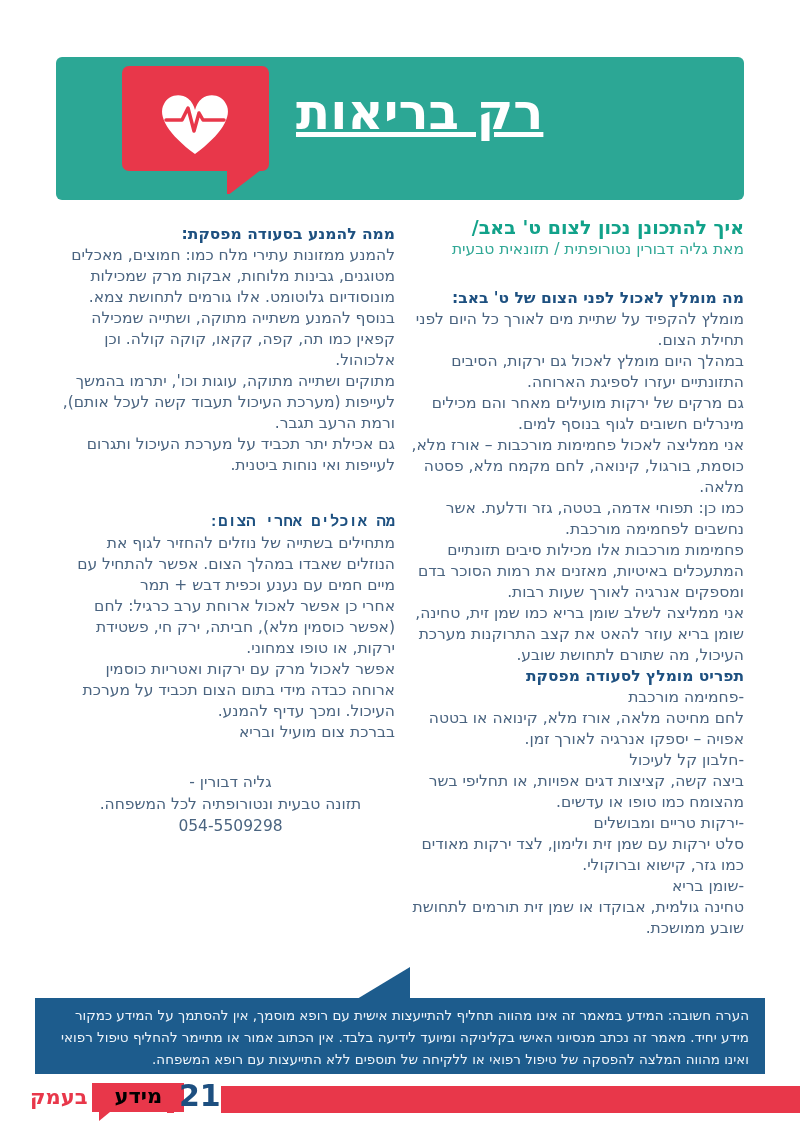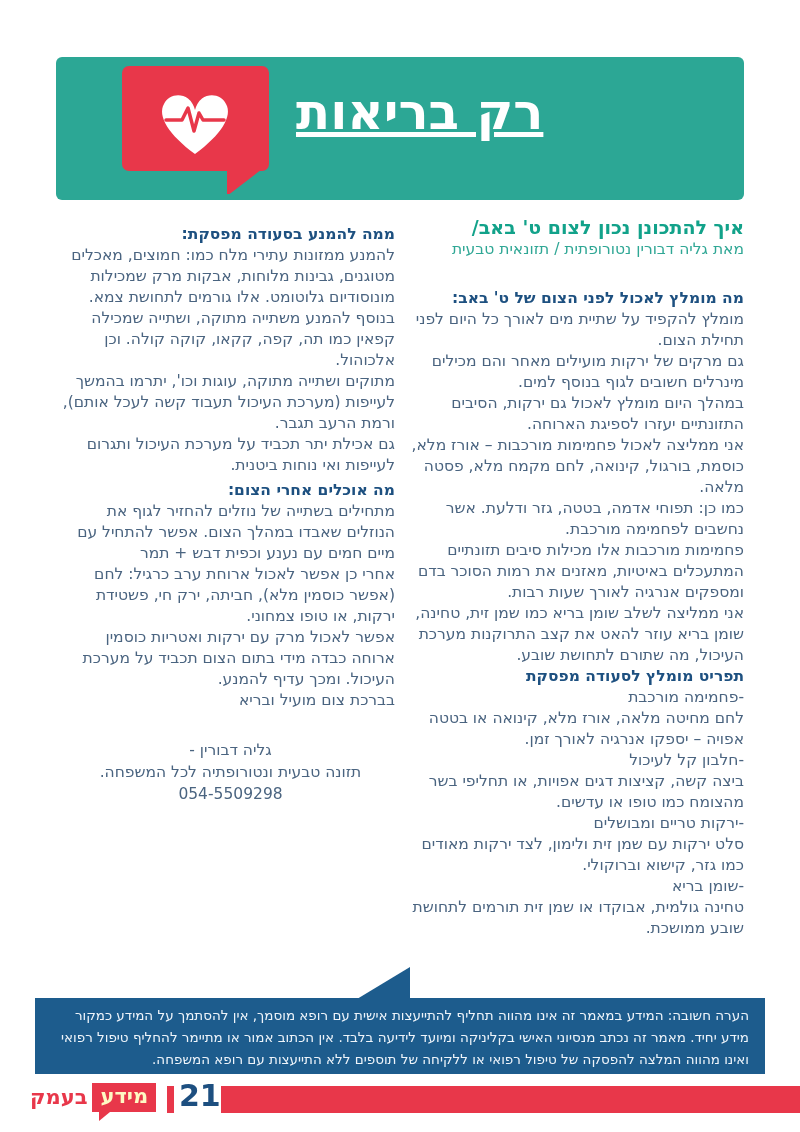--- a/index.html
+++ b/index.html
@@ -15,32 +15,32 @@
     font-weight:bold;color:#ffffff;white-space:nowrap;direction:rtl;text-decoration:underline;}
   
   .content{position:absolute;top:216px;left:56px;right:56px;display:flex;gap:16px;direction:rtl;}
   .col-right{width:333px;flex:none;}
   .col-left{flex:1;padding-top:8px;}
   .art-title{font-size:19px;font-weight:bold;color:#12a28a;line-height:22px;text-align:right;}
   .byline{font-size:15.5px;color:#2fa795;line-height:22px;text-align:right;}
   .h{font-size:15.5px;font-weight:bold;color:#1d5080;line-height:21px;text-align:right;}
   .p{font-size:15.5px;color:#4a6480;line-height:21px;text-align:right;}
   .mt18{margin-top:28px;}
-  .mt20{margin-top:4px;}
+  .mt20{margin-top:36px;font-family:Liberation Mono, monospace;}
   .sig{margin-top:28px;text-align:center;font-size:15.5px;color:#4a6480;line-height:22px;padding-left:10px;}
   
   .note-tail{position:absolute;left:357px;top:967px;width:53px;height:32px;
     background:#1d5c8d;clip-path:polygon(100% 0,100% 100%,0 100%);}
   .note{position:absolute;left:35px;right:35px;top:998px;height:76px;background:#1d5c8d;
     color:#eef4fa;font-size:13.5px;line-height:1.62;text-align:right;
     padding:7px 16px;box-sizing:border-box;}
   
   .footer-logo{position:absolute;left:30px;top:1083px;display:flex;direction:rtl;
     align-items:center;gap:5px;font-weight:bold;font-size:21px;line-height:1;}
-  .logo-box{background:#e8374a;color:#fef9c3;padding:3px 8px 5px;position:relative;}
+  .logo-box{background:#e8374a;color:#000000;padding:3px 22px 5px;position:relative;}
   .logo-box::after{content:"";position:absolute;left:7px;bottom:-9px;width:0;height:0;
     border-top:9px solid #e8374a;border-right:11px solid transparent;}
   .logo-word{color:#e8374a;}
   .footer-stripe{position:absolute;left:167px;top:1086px;width:7px;height:27px;background:#e8374a;}
   .footer-num{position:absolute;left:179px;top:1081px;font-size:30px;font-weight:bold;
     color:#1d4f80;line-height:1;direction:ltr;}
   .footer-bar{position:absolute;left:221px;left:221px;right:0;top:1086px;height:27px;background:#e8374a;}
 </style>
 </head>
 <body>
@@ -56,22 +56,22 @@
   </div>
   <div class="banner-title">רק בריאות</div>
 </div>
 
 <div class="content">
   <div class="col-right">
     <div class="art-title">איך להתכונן נכון לצום ט' באב/</div>
     <div class="byline">מאת גליה דבורין נטורופתית / תזונאית טבעית</div>
     <div class="h mt18">מה מומלץ לאכול לפני הצום של ט' באב:</div>
     <div class="p">מומלץ להקפיד על שתיית מים לאורך כל היום לפני תחילת הצום.</div>
+    <div class="p">במהלך היום מומלץ לאכול גם ירקות, הסיבים התזונתיים יעזרו לספיגת הארוחה.</div>
     <div class="p">גם מרקים של ירקות מועילים מאחר והם מכילים מינרלים חשובים לגוף בנוסף למים.</div>
-    <div class="p">במהלך היום מומלץ לאכול גם ירקות, הסיבים התזונתיים יעזרו לספיגת הארוחה.</div>
     <div class="p">אני ממליצה לאכול פחמימות מורכבות – אורז מלא, כוסמת, בורגול, קינואה, לחם מקמח מלא, פסטה מלאה.</div>
     <div class="p">כמו כן: תפוחי אדמה, בטטה, גזר ודלעת. אשר נחשבים לפחמימה מורכבת.</div>
     <div class="p">פחמימות מורכבות אלו מכילות סיבים תזונתיים המתעכלים באיטיות, מאזנים את רמות הסוכר בדם ומספקים אנרגיה לאורך שעות רבות.</div>
     <div class="p">אני ממליצה לשלב שומן בריא כמו שמן זית, טחינה, שומן בריא עוזר להאט את קצב התרוקנות מערכת העיכול, מה שתורם לתחושת שובע.</div>
     <div class="h">תפריט מומלץ לסעודה מפסקת</div>
     <div class="p">-פחמימה מורכבת</div>
     <div class="p">לחם מחיטה מלאה, אורז מלא, קינואה או בטטה אפויה – יספקו אנרגיה לאורך זמן.</div>
     <div class="p">-חלבון קל לעיכול</div>
     <div class="p">ביצה קשה, קציצות דגים אפויות, או תחליפי בשר מהצומח כמו טופו או עדשים.</div>
     <div class="p">-ירקות טריים ומבושלים</div>

